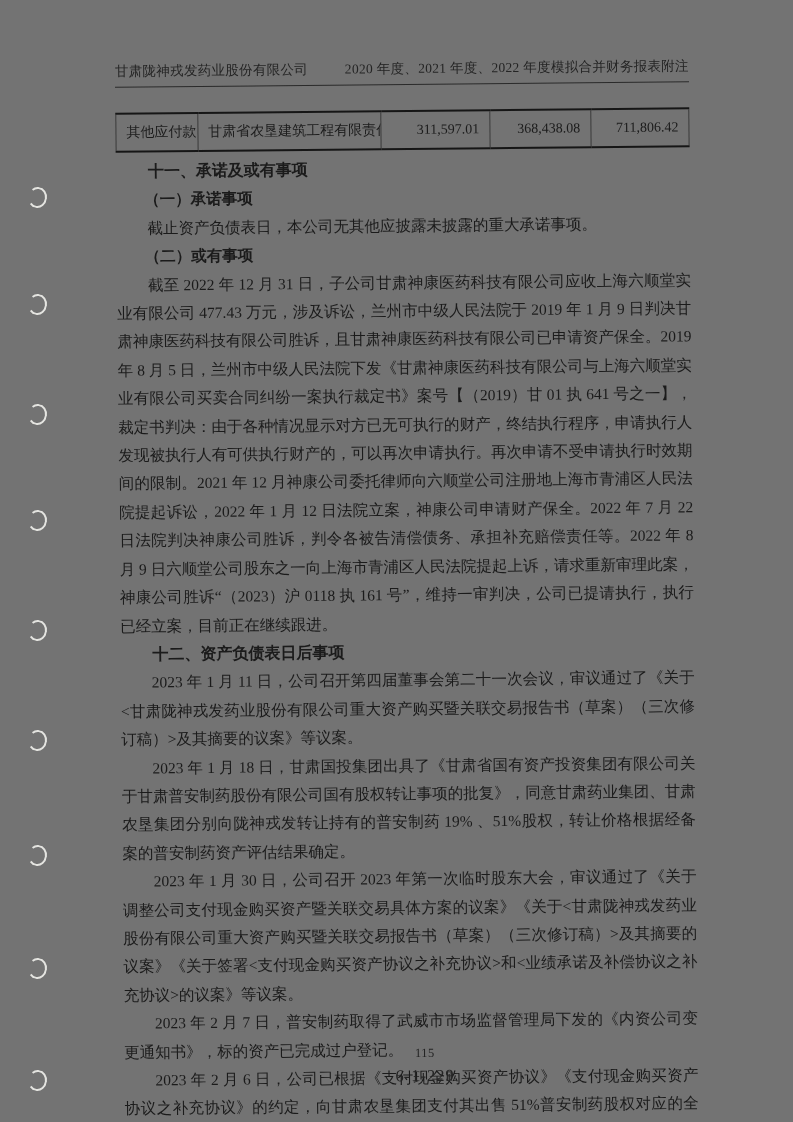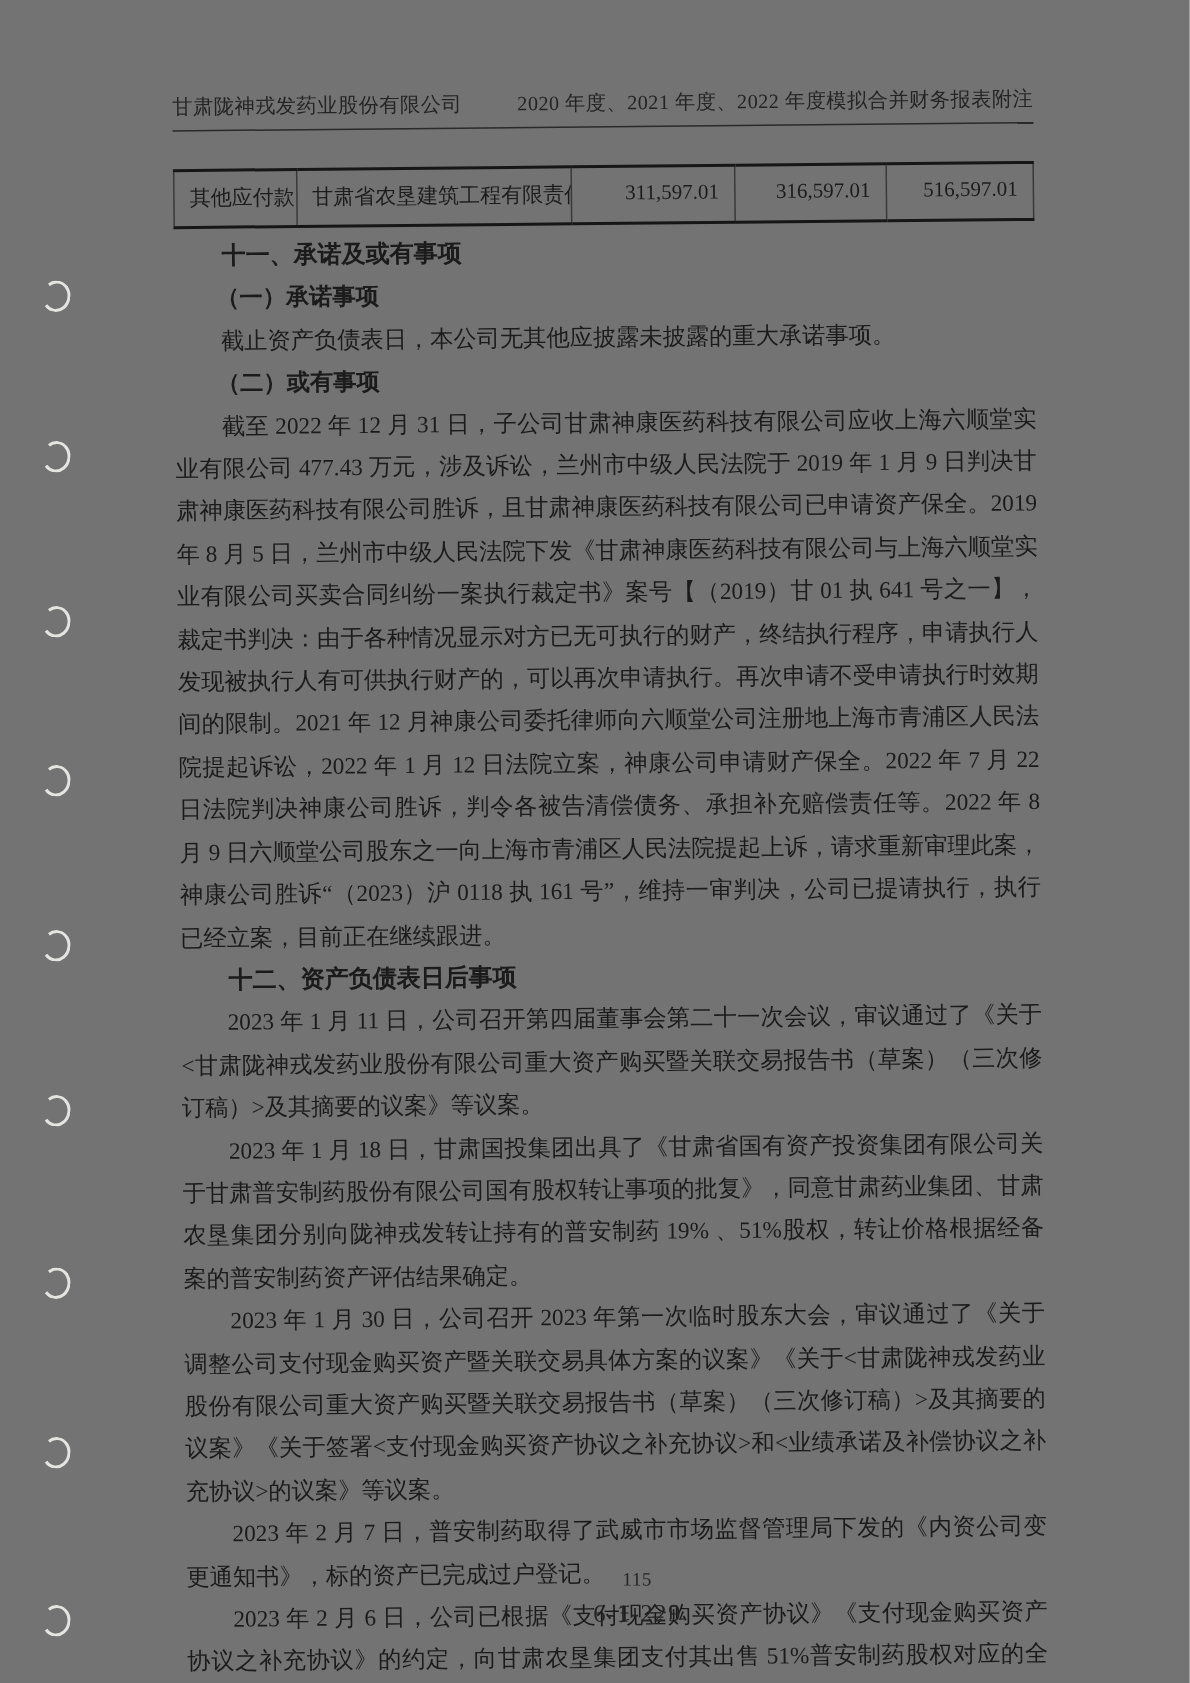--- a/index.html
+++ b/index.html
@@ -79,22 +79,22 @@
       <span>甘肃陇神戎发药业股份有限公司</span>
       <span>2020 年度、2021 年度、2022 年度模拟合并财务报表附注</span>
     </div>
 
     <table class="data">
       <tbody>
         <tr>
           <td class="c0">其他应付款</td>
           <td class="c1">甘肃省农垦建筑工程有限责任公司</td>
           <td class="c2">311,597.01</td>
-          <td class="c3">316,597.01</td>
-          <td class="c4">516,597.01</td>
+          <td class="c3">368,438.08</td>
+          <td class="c4">711,806.42</td>
         </tr>
       </tbody>
     </table>
 
     <div class="blocks">
       <div class="h1">十一、承诺及或有事项</div>
       <div class="h2">（一）承诺事项</div>
       <p>截止资产负债表日，本公司无其他应披露未披露的重大承诺事项。</p>
       <div class="h2">（二）或有事项</div>
       <p>截至 2022 年 12 月 31 日，子公司甘肃神康医药科技有限公司应收上海六顺堂实业有限公司 477.43 万元，涉及诉讼，兰州市中级人民法院于 2019 年 1 月 9 日判决甘肃神康医药科技有限公司胜诉，且甘肃神康医药科技有限公司已申请资产保全。2019 年 8 月 5 日，兰州市中级人民法院下发《甘肃神康医药科技有限公司与上海六顺堂实业有限公司买卖合同纠纷一案执行裁定书》案号【（2019）甘 01 执 641 号之一】，裁定书判决：由于各种情况显示对方已无可执行的财产，终结执行程序，申请执行人发现被执行人有可供执行财产的，可以再次申请执行。再次申请不受申请执行时效期间的限制。2021 年 12 月神康公司委托律师向六顺堂公司注册地上海市青浦区人民法院提起诉讼，2022 年 1 月 12 日法院立案，神康公司申请财产保全。2022 年 7 月 22 日法院判决神康公司胜诉，判令各被告清偿债务、承担补充赔偿责任等。2022 年 8 月 9 日六顺堂公司股东之一向上海市青浦区人民法院提起上诉，请求重新审理此案，神康公司胜诉“（2023）沪 0118 执 161 号”，维持一审判决，公司已提请执行，执行已经立案，目前正在继续跟进。</p>

